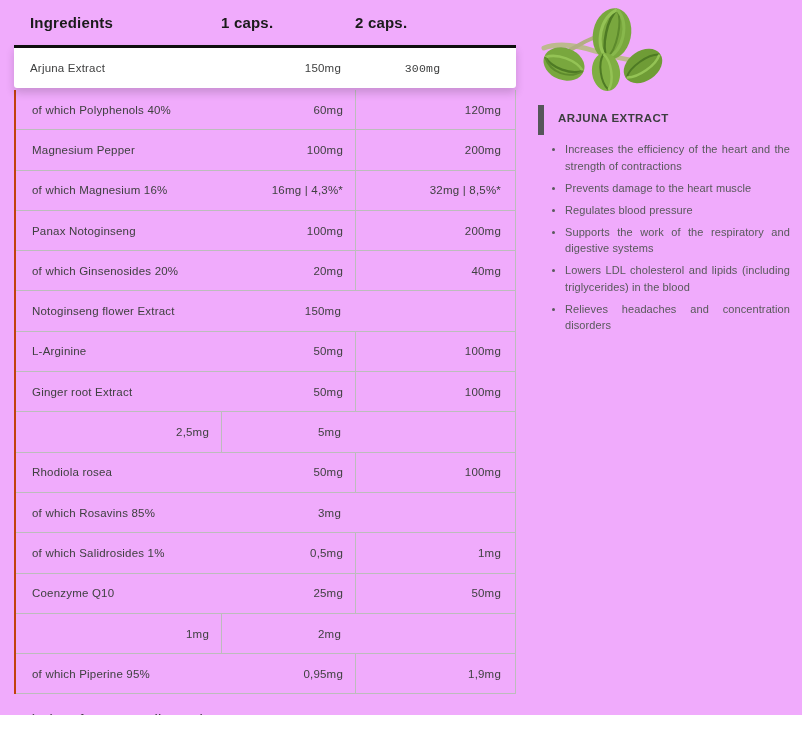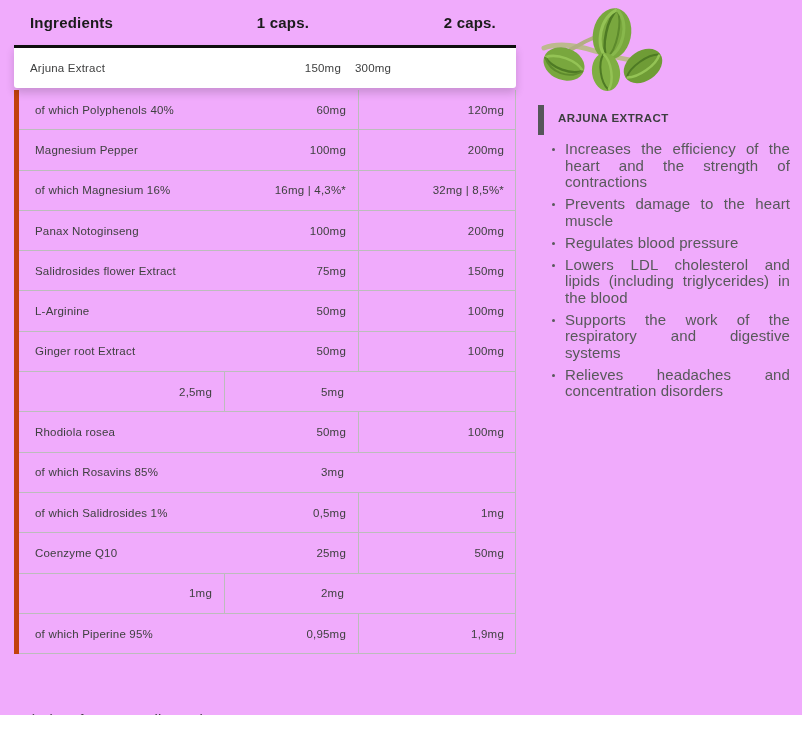--- a/index.html
+++ b/index.html
@@ -6,40 +6,40 @@
   html,body { background:#ffffff; }
   body { font-family:"Liberation Sans", sans-serif; }
   .page { position:relative; width:802px; height:715px; background:#f0abfc; overflow:hidden; }
 
   
   .table-wrap { position:absolute; left:14px; top:0; width:502px; }
 
   .thead { display:grid; grid-template-columns:207px 134px 161px; height:45px; align-items:center; }
   .th { font-weight:bold; font-size:15px; color:#1b1b1b; letter-spacing:.2px; }
   .th-name { padding-left:16px; }
-  .th-c1 { text-align:center; padding-right:10px; }
-  .th-c2 { text-align:right; padding-right:20px; }
+  .th-c1 { padding-right:10px; }
+  .th-c2 { text-align:left; padding-right:20px; }
 
   .hl-card {
     position:relative; z-index:2;
     display:grid; grid-template-columns:207px 134px 161px;
     height:43px; align-items:center;
     border-top:3px solid #0f0f0f;
     background:#ffffff;
     border-radius:0 0 3px 3px;
     box-shadow:0 5px 9px rgba(0,0,0,0.16);
   }
   .hl-card .cell { font-size:11.5px; color:#3f4040; letter-spacing:.2px; }
   .hl-card .c-name { padding-left:16px; }
   .hl-card .c-1 { text-align:right; padding-right:14px; }
-  .hl-card .c-2 { text-align:left; padding-right:26px; }
+  .hl-card .c-2 { text-align:center; padding-right:26px;font-family:Liberation Mono, monospace; }
 
   .tbody {
     margin-top:2px;
-    border-left:5px solid #c2410c;
+    border-left:2px solid #c2410c;
     border-right:1px solid #bcbcbc;
   }
   .row {
     display:grid; grid-template-columns:206px 134px 160px;
     height:40.3px;
     border-bottom:1px solid #bcbcbc;
   }
   .row .cell {
     display:flex; align-items:center;
     font-size:11.5px; color:#3f4040; letter-spacing:.2px; height:100%;
@@ -53,21 +53,21 @@
   
   .leaves { position:absolute; left:540px; top:4px; width:126px; height:98px; }
 
   .panel-heading { position:absolute; left:538px; top:105px; display:flex; align-items:flex-start; }
   .panel-bar { width:6px; height:30px; background:#55565a; flex:none; }
   .panel-title { margin-left:14px; margin-top:7px; font-size:11.5px; font-weight:bold; color:#3c3d3f; letter-spacing:.4px; }
 
   .bullets { position:absolute; left:552px; top:141px; width:238px; list-style:none; }
   .bullet-item { display:flex; margin-bottom:5.5px; }
   .bullet-dot { flex:none; width:3px; height:3px; border-radius:50%; background:#58595b; margin-top:7px; margin-right:10px; }
-  .bullet-text { font-size:15px; line-height:16.5px; color:#58595b; text-align:justify; letter-spacing:.1px; }
+  .bullet-text { font-size:11px; line-height:16.5px; color:#58595b; text-align:justify; letter-spacing:.1px; }
 </style>
 </head>
 <body>
 
 <div class="page">
 
   <div class="table-wrap">
 
     <div class="thead">
       <div class="th th-name">Ingredients</div>
@@ -99,24 +99,28 @@
     <div class="cell c-1">16mg | 4,3%*</div>
     <div class="cell c-2">32mg | 8,5%*</div>
   </div>
 
   <div class="row">
     <div class="cell c-name">Panax Notoginseng</div>
     <div class="cell c-1">100mg</div>
     <div class="cell c-2">200mg</div>
   </div>
 
-
-  <div class="row">
-    <div class="cell c-name">Salidrosides flower Extract</div>
-    <div class="cell c-1">75mg</div>
+  <div class="row">
+    <div class="cell c-name">of which Ginsenosides 20%</div>
+    <div class="cell c-1">20mg</div>
+    <div class="cell c-2">40mg</div>
+  </div>
+
+  <div class="row">
+    <div class="cell c-name">Notoginseng flower Extract</div>
     <div class="cell c-2">150mg</div>
   </div>
 
   <div class="row">
     <div class="cell c-name">L-Arginine</div>
     <div class="cell c-1">50mg</div>
     <div class="cell c-2">100mg</div>
   </div>
 
   <div class="row">
@@ -218,27 +222,27 @@
     <span class="bullet-text">Prevents damage to the heart muscle</span>
   </li>
 
   <li class="bullet-item">
     <span class="bullet-dot"></span>
     <span class="bullet-text">Regulates blood pressure</span>
   </li>
 
   <li class="bullet-item">
     <span class="bullet-dot"></span>
+    <span class="bullet-text">Supports the work of the respiratory and digestive systems</span>
+  </li>
+
+  <li class="bullet-item">
+    <span class="bullet-dot"></span>
     <span class="bullet-text">Lowers LDL cholesterol and lipids (including triglycerides) in the blood</span>
   </li>
 
   <li class="bullet-item">
     <span class="bullet-dot"></span>
-    <span class="bullet-text">Supports the work of the respiratory and digestive systems</span>
-  </li>
-
-  <li class="bullet-item">
-    <span class="bullet-dot"></span>
     <span class="bullet-text">Relieves headaches and concentration disorders</span>
   </li>
 </ul>
 
 </div>
 
 </body></html>

